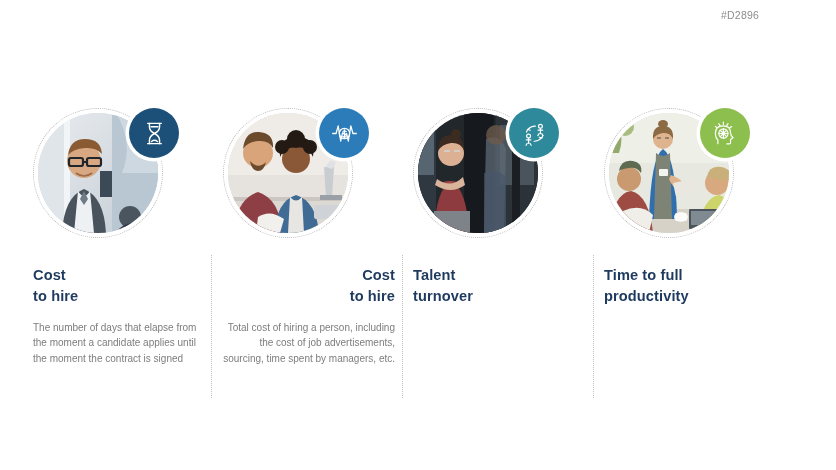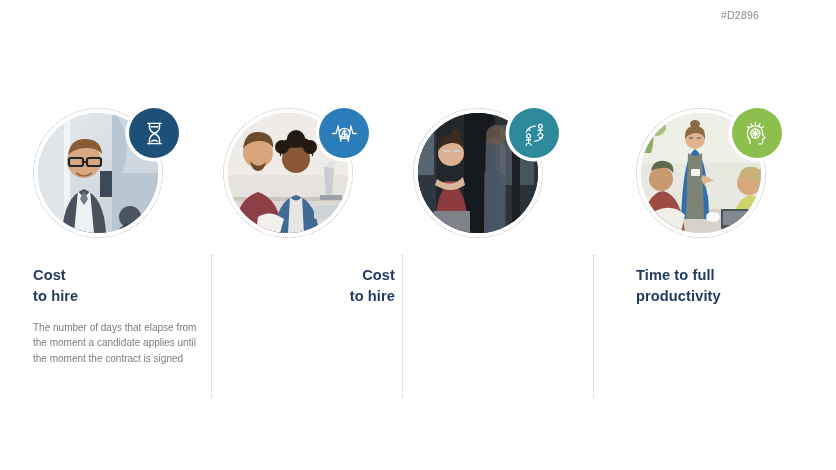--- a/index.html
+++ b/index.html
@@ -51,21 +51,21 @@
   }
 
   .col {
     position: absolute;
     top: 0;
     width: 172px;
   }
   .col-0 { left: 33px; }
   .col-1 { left: 223px; text-align: right; }
   .col-2 { left: 413px; }
-  .col-3 { left: 636px; }
+  .col-3 { left: 604px; }
 
   
   .media {
     position: relative;
     width: 146px;
     height: 132px;
   }
 
   .photo-ring {
     position: absolute;
@@ -235,20 +235,21 @@
               <path d="M16 11.6 v8.8"></path>
               <path d="M18 13.6 q-4 -1.6 -4 1 q0 2 2 2 q2 0 2 2 q0 2.6 -4 1"></path>
             </g>
           </svg>
         </div>
       </div>
       <div class="heading">
         <span>Cost</span><br>
         <span>to hire</span>
       </div>
+      <p class="body">Total cost of hiring a person, including the cost of job advertisements, sourcing, time spent by managers, etc.</p>
     </div>
 
     <div class="col col-2">
       <div class="media">
         <div class="photo-ring">
           <div class="photo">
             <svg viewBox="0 0 120 120" preserveAspectRatio="xMidYMid slice" aria-hidden="true">
               <rect width="120" height="120" fill="#22272c"></rect>
               <rect x="0" y="0" width="18" height="120" fill="#2f3740"></rect>
               <rect x="0" y="10" width="16" height="52" fill="#56656f"></rect>
@@ -277,20 +278,24 @@
               <path d="M9 21.4 v6.2 M6.3 23.5 h5.4 M7.4 27.6 l-1.4 2.4 M10.6 27.6 l1.4 2.4"></path>
               <circle cx="23" cy="7.5" r="2.3"></circle>
               <path d="M23 9.9 v6.2 M20.3 12 h5.4 M21.4 16.1 l-1.4 2.4 M24.6 16.1 l1.4 2.4"></path>
               <path d="M8 11.5 q4 -4.5 9 -4.2"></path>
               <path d="M6.6 14.4 l1.1 -3.3 3.2 1"></path>
               <path d="M24.5 21 q-4 4.5 -9 4.2"></path>
               <path d="M25.9 18.1 l-1.1 3.3 -3.2 -1"></path>
             </g>
           </svg>
         </div>
+      </div>
+      <div class="heading">
+        <span>Talent</span><br>
+        <span>turnover</span>
       </div>
     </div>
 
     <div class="col col-3">
       <div class="media">
         <div class="photo-ring">
           <div class="photo">
             <svg viewBox="0 0 120 120" preserveAspectRatio="xMidYMid slice" aria-hidden="true">
               <rect width="120" height="120" fill="#e7e9e0"></rect>
               <rect x="0" y="0" width="120" height="50" fill="#eef0e8"></rect>

